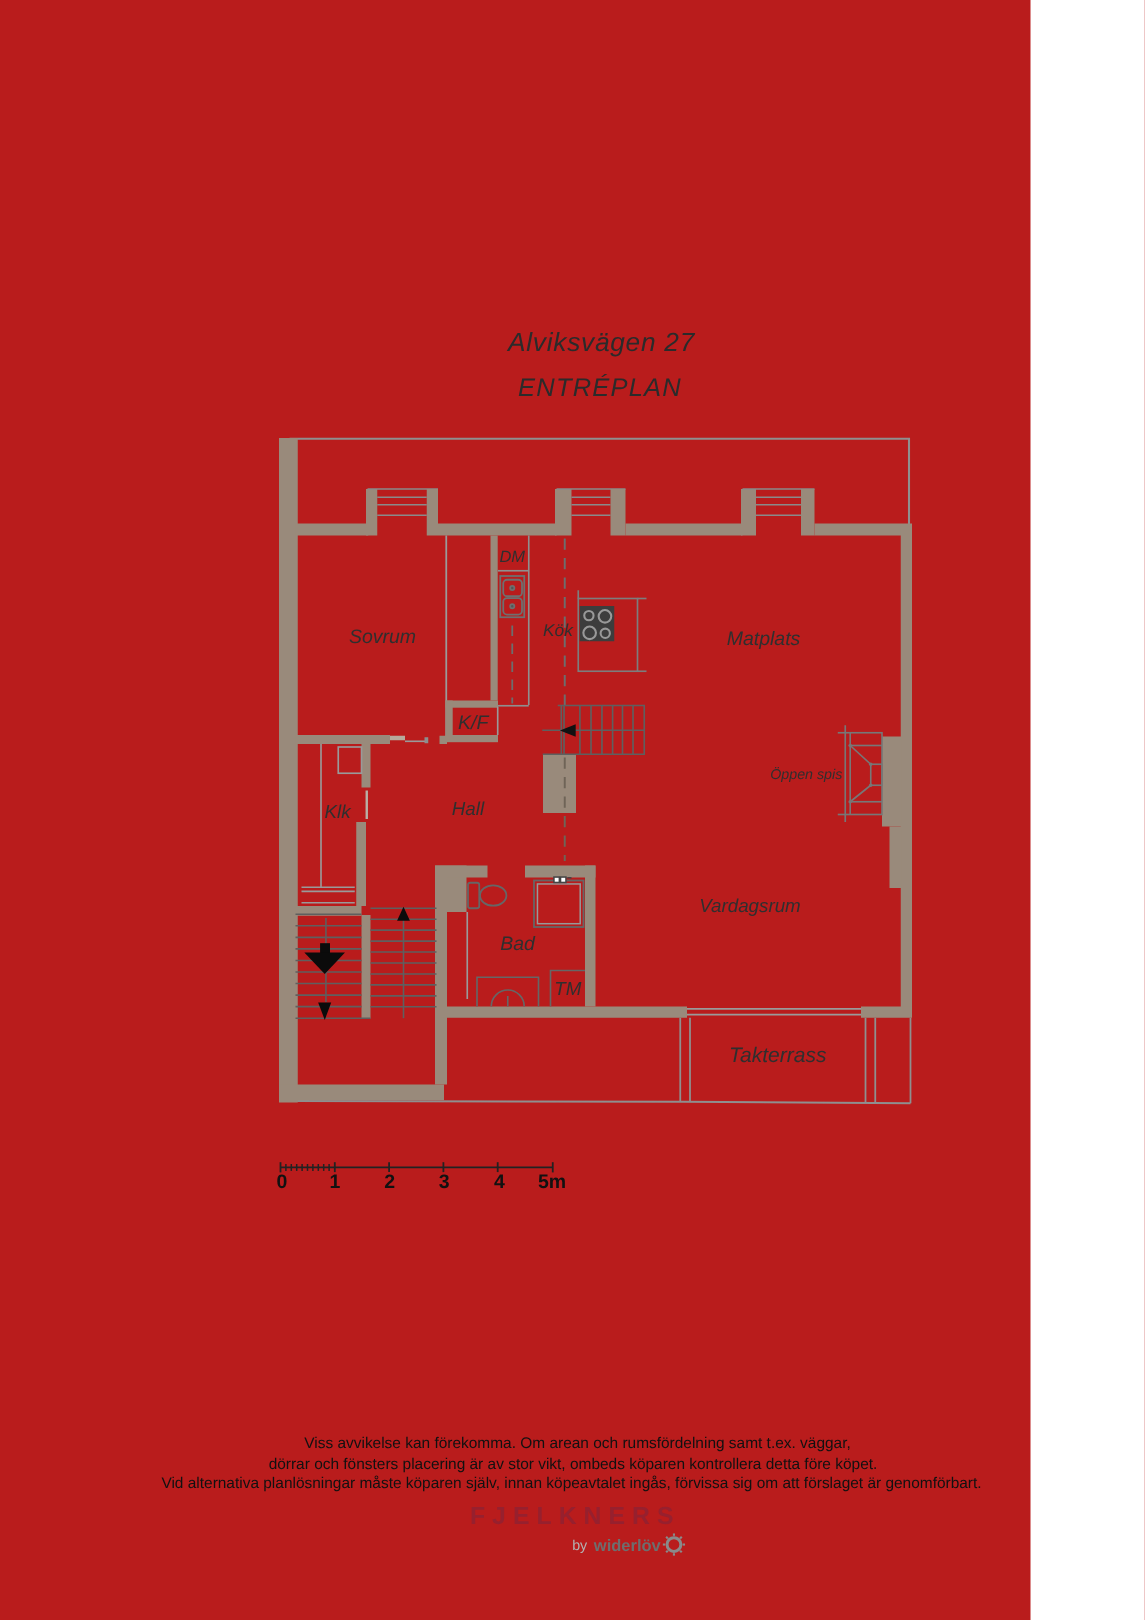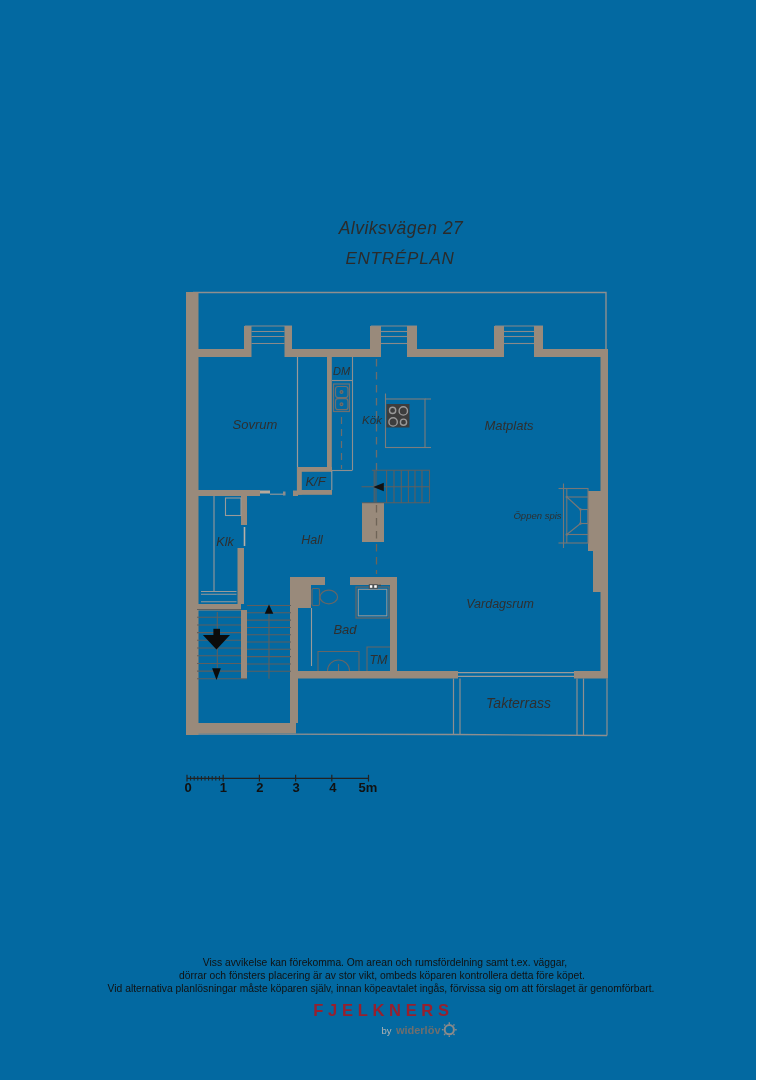--- a/index.html
+++ b/index.html
@@ -1,16 +1,16 @@
 <!DOCTYPE html>
 <html><head>
 <meta charset="utf-8">
 <style>
   html,body{margin:0;padding:0;background:#ffffff;}
-  .page{position:relative;width:756px;height:1080px;background:#0369a1;overflow:hidden;
+  .page{position:relative;width:687px;height:1080px;background:#b91c1c;overflow:hidden;
         font-family:"Liberation Sans", sans-serif;}
   svg text{font-family:"Liberation Sans", sans-serif;}
 </style>
 </head>
 <body>
 <div class="page">
 <svg width="763" height="1080" viewBox="0 0 763 1080">
 
 <text x="401" y="234" font-size="17.5" font-style="italic" fill="#2b2b2b" text-anchor="middle" letter-spacing="0.5">Alviksvägen 27</text>
 

